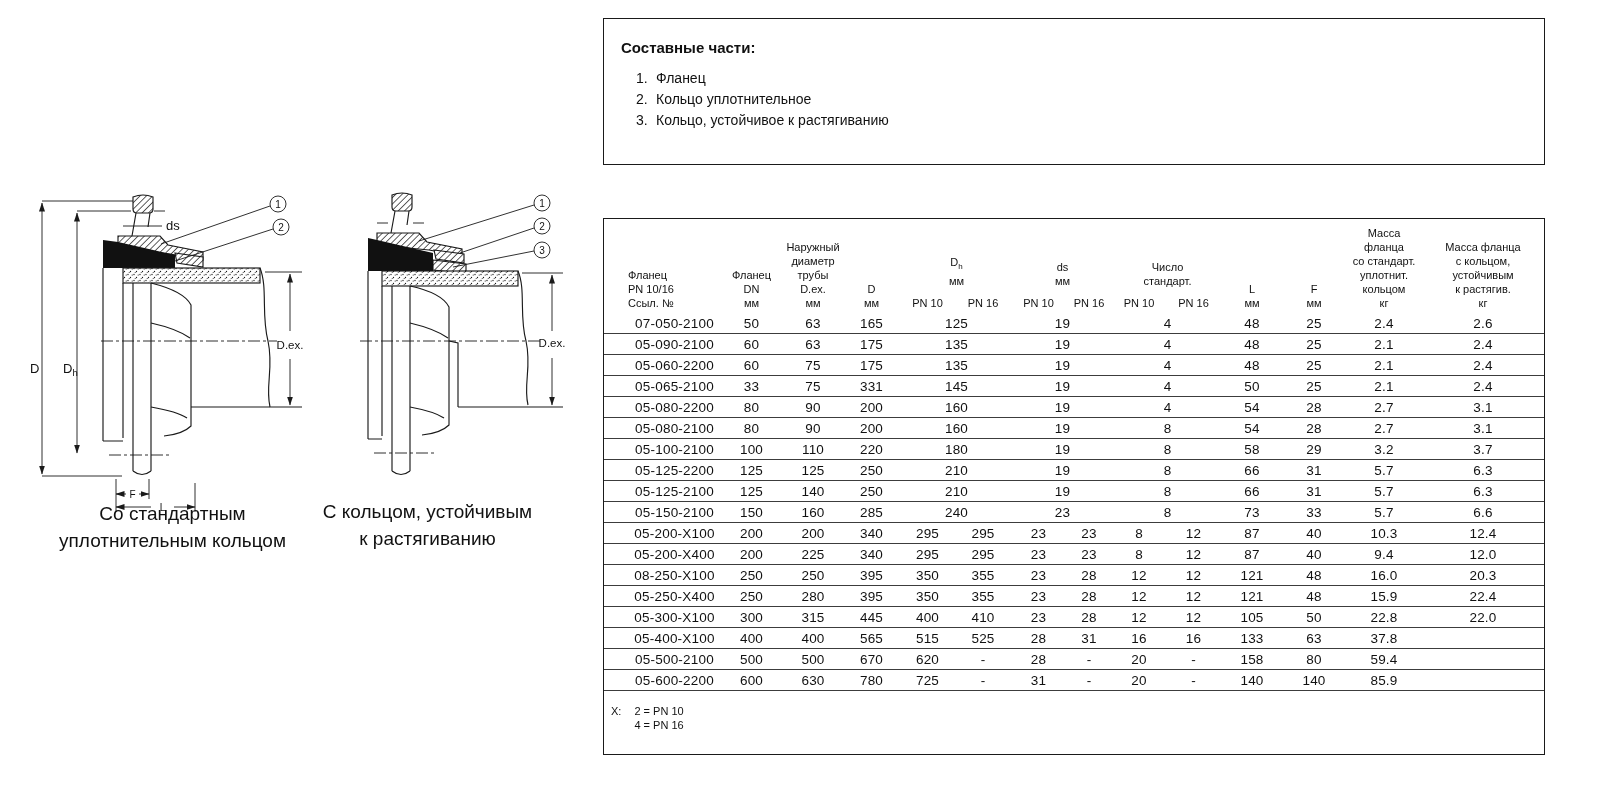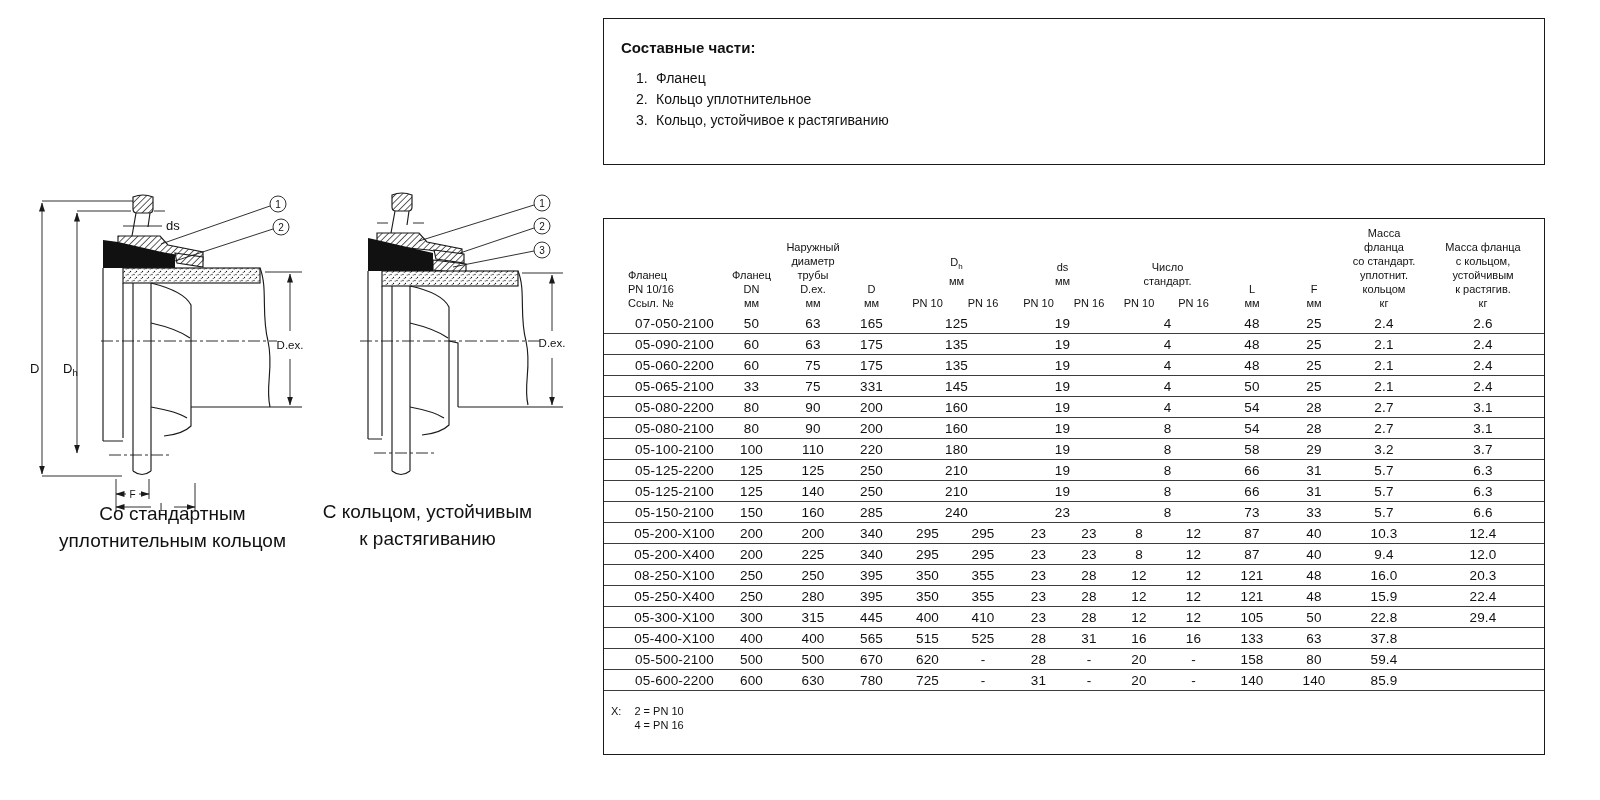--- a/index.html
+++ b/index.html
@@ -432,21 +432,21 @@
             <td>445</td>
             <td>400</td>
             <td>410</td>
             <td>23</td>
             <td>28</td>
             <td>12</td>
             <td>12</td>
             <td>105</td>
             <td>50</td>
             <td>22.8</td>
-            <td>29.4</td>
+            <td>22.0</td>
           </tr>
           <tr>
             <td class="ref-cell">05-400-X100</td>
             <td>400</td>
             <td>400</td>
             <td>565</td>
             <td>515</td>
             <td>525</td>
             <td>28</td>
             <td>31</td>

